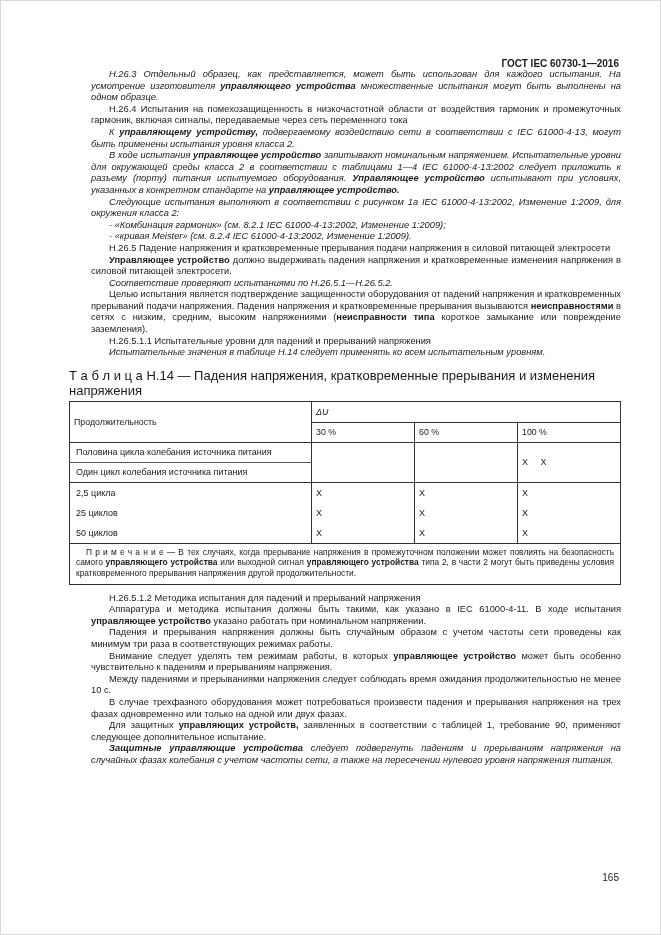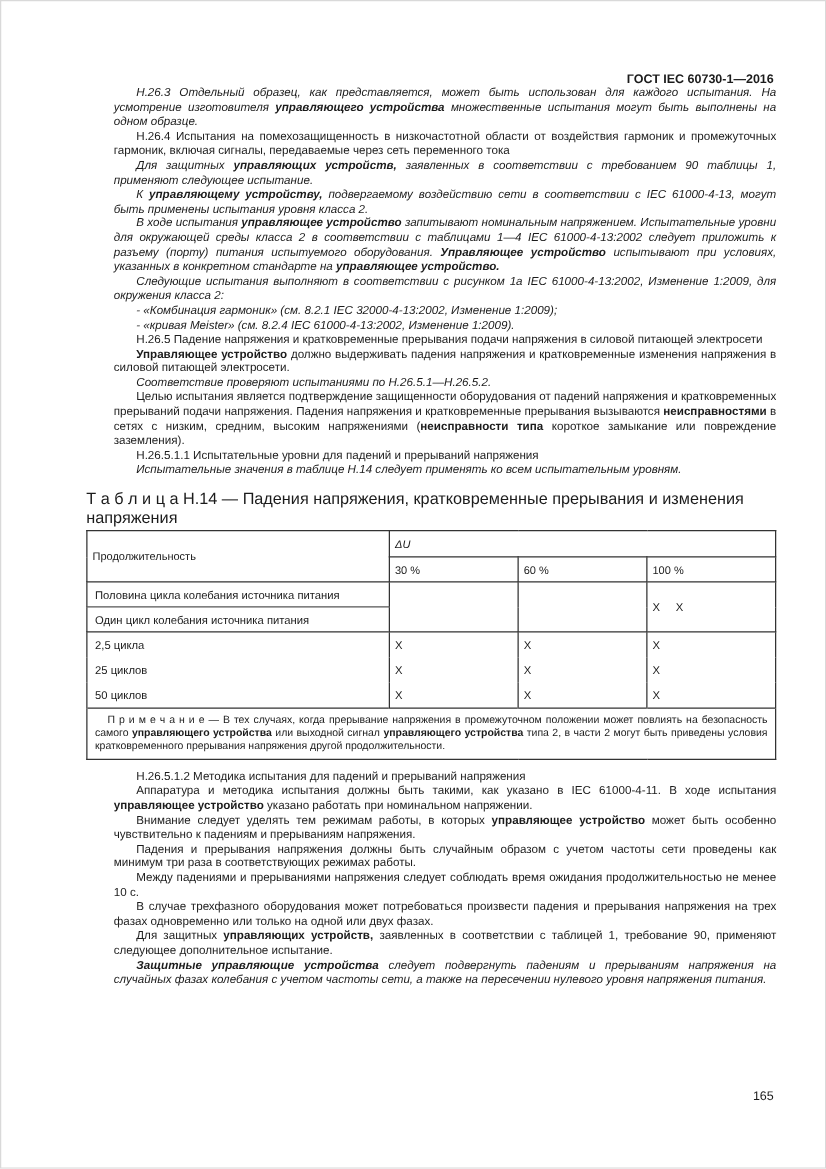--- a/index.html
+++ b/index.html
@@ -68,25 +68,24 @@
 </head>
 <body>
 
 <div class="page">
 
   <div class="doc-header">ГОСТ IEC 60730-1—2016</div>
 
   <div class="content">
     <p class="para italic"><span>Н.26.3 Отдельный образец, как представляется, может быть использован для каждого испытания. На усмотрение изготовителя </span><span class="b">управляющего устройства</span><span> множественные испытания могут быть выполнены на одном образце.</span></p>
     <p class="para"><span>Н.26.4 Испытания на помехозащищенность в низкочастотной области от воздействия гармоник и промежуточных гармоник, включая сигналы, передаваемые через сеть переменного тока</span></p>
-    <p class="para italic"><span>Для защитных </span><span class="b">управляющих устройств,</span><span> заявленных в соответствии с требованием 90 таблицы 1, применяют следующее испытание.</span></p>
     <p class="para italic"><span>К </span><span class="b">управляющему устройству,</span><span> подвергаемому воздействию сети в соответствии с IEC 61000-4-13, могут быть применены испытания уровня класса 2.</span></p>
     <p class="para italic"><span>В ходе испытания </span><span class="b">управляющее устройство</span><span> запитывают номинальным напряжением. Испытательные уровни для окружающей среды класса 2 в соответствии с таблицами 1—4 IEC 61000-4-13:2002 следует приложить к разъему (порту) питания испытуемого оборудования. </span><span class="b">Управляющее устройство</span><span> испытывают при условиях, указанных в конкретном стандарте на </span><span class="b">управляющее устройство.</span></p>
     <p class="para italic"><span>Следующие испытания выполняют в соответствии с рисунком 1а IEC 61000-4-13:2002, Изменение 1:2009, для окружения класса 2:</span></p>
-    <p class="para italic"><span>-  «Комбинация гармоник» (см. 8.2.1 IEC 32000-4-13:2002, Изменение 1:2009);</span></p>
+    <p class="para italic"><span>-  «Комбинация гармоник» (см. 8.2.1 IEC 61000-4-13:2002, Изменение 1:2009);</span></p>
     <p class="para italic"><span>-  «кривая Meister» (см. 8.2.4 IEC 61000-4-13:2002, Изменение 1:2009).</span></p>
     <p class="para"><span>Н.26.5 Падение напряжения и кратковременные прерывания подачи напряжения в силовой питающей электросети</span></p>
     <p class="para"><span class="b">Управляющее устройство</span><span> должно выдерживать падения напряжения и кратковременные изменения напряжения в силовой питающей электросети.</span></p>
     <p class="para italic"><span>Соответствие проверяют испытаниями по Н.26.5.1—Н.26.5.2.</span></p>
     <p class="para"><span>Целью испытания является подтверждение защищенности оборудования от падений напряжения и кратковременных прерываний подачи напряжения. Падения напряжения и кратковременные прерывания вызываются </span><span class="b">неисправностями</span><span> в сетях с низким, средним, высоким напряжениями (</span><span class="b">неисправности типа</span><span> короткое замыкание или повреждение заземления).</span></p>
     <p class="para"><span>Н.26.5.1.1 Испытательные уровни для падений и прерываний напряжения</span></p>
     <p class="para italic"><span>Испытательные значения в таблице Н.14 следует применять ко всем испытательным уровням.</span></p>
 
     <div class="tcaption">Т а б л и ц а  Н.14 — Падения напряжения, кратковременные прерывания и изменения напряжения</div>
 
@@ -135,22 +134,22 @@
         <td class="c">Х</td>
       </tr>
       <tr>
         <td colspan="4" class="note"><span>П р и м е ч а н и е — В тех случаях, когда прерывание напряжения в промежуточном положении может повлиять на безопасность самого </span><span class="b">управляющего устройства</span><span> или выходной сигнал </span><span class="b">управляющего устройства</span><span> типа 2, в части 2 могут быть приведены условия кратковременного прерывания напряжения другой продолжительности.</span></td>
       </tr>
     </tbody>
       </table>
 
     <p class="para" style="margin-top:8px;"><span>Н.26.5.1.2 Методика испытания для падений и прерываний напряжения</span></p>
     <p class="para"><span>Аппаратура и методика испытания должны быть такими, как указано в IEC 61000-4-11. В ходе испытания </span><span class="b">управляющее устройство</span><span> указано работать при номинальном напряжении.</span></p>
+    <p class="para"><span>Падения и прерывания напряжения должны быть случайным образом с учетом частоты сети проведены как минимум три раза в соответствующих режимах работы.</span></p>
     <p class="para"><span>Внимание следует уделять тем режимам работы, в которых </span><span class="b">управляющее устройство</span><span> может быть особенно чувствительно к падениям и прерываниям напряжения.</span></p>
-    <p class="para"><span>Падения и прерывания напряжения должны быть случайным образом с учетом частоты сети проведены как минимум три раза в соответствующих режимах работы.</span></p>
     <p class="para"><span>Между падениями и прерываниями напряжения следует соблюдать время ожидания продолжительностью не менее 10 с.</span></p>
     <p class="para"><span>В случае трехфазного оборудования может потребоваться произвести падения и прерывания напряжения на трех фазах одновременно или только на одной или двух фазах.</span></p>
     <p class="para"><span>Для защитных </span><span class="b">управляющих устройств,</span><span> заявленных в соответствии с таблицей 1, требование 90, применяют следующее дополнительное испытание.</span></p>
     <p class="para italic"><span class="b">Защитные управляющие устройства</span><span> следует подвергнуть падениям и прерываниям напряжения на случайных фазах колебания с учетом частоты сети, а также на пересечении нулевого уровня напряжения питания.</span></p>
   </div>
 
   <div class="page-number">165</div>
 
 </div>
 

